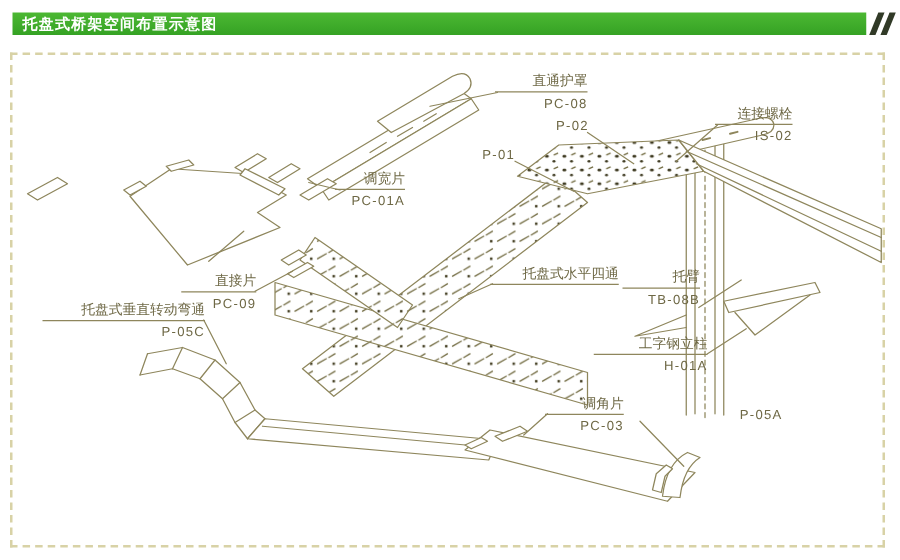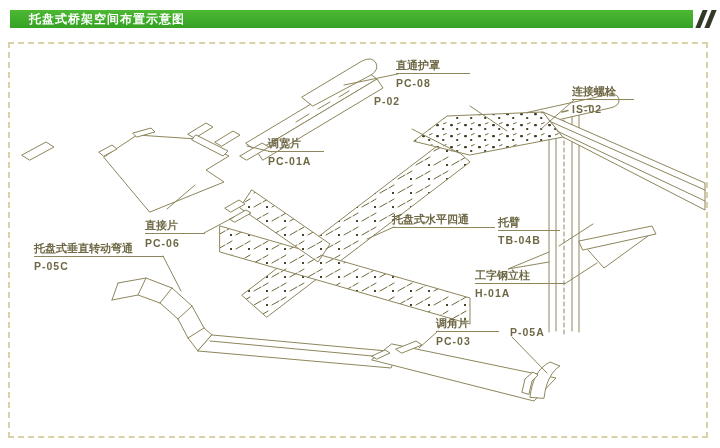--- a/index.html
+++ b/index.html
@@ -4,36 +4,36 @@
 <style>
   html,body { margin:0; padding:0; }
   body {
     width:720px; height:448px; position:relative; overflow:hidden;
     background:#ffffff; font-family:"Liberation Sans", sans-serif;
   }
   .titlebar {
     position:absolute; left:10px; top:10px; width:683px; height:18px;
     background:linear-gradient(#4cb833,#35a224);
     color:#ffffff; font-size:12px; font-weight:bold; line-height:18px;
-    padding-left:19px; box-sizing:border-box; letter-spacing:1px;
+    padding-left:8px; box-sizing:border-box; letter-spacing:1px;
   }
   .stripe {
     position:absolute; top:10px; height:18px; width:5px;
     background:#313a27; transform:skewX(-22deg);
   }
   .stripe.s1 { left:699px; }
   .stripe.s2 { left:708px; }
   .frame {
     position:absolute; left:8px; top:42px; width:700px; height:396px;
     border:2px dashed #d8d2a6; box-sizing:border-box; background:#ffffff;
   }
   svg.drawing { position:absolute; left:0; top:0; }
   .lbl {
-    position:absolute; color:#6e6845; font-size:11px; font-weight:bold;
-    text-align:left; line-height:13px; white-space:nowrap;
+    position:absolute; color:#6e6845; font-size:11px; font-weight:normal;
+    text-align:right; line-height:13px; white-space:nowrap;
   }
   .lbl-name { border-bottom:1.5px solid #8e865c; padding-bottom:1px; }
   .lbl-code { font-size:10.5px; letter-spacing:1px; padding-top:3px; }
 </style>
 </head>
 <body>
 
 <div class="titlebar">
   <span>托盘式桥架空间布置示意图</span>
 </div>
@@ -141,45 +141,46 @@
 </svg>
 
 <div class="lbl" style="left:396px;top:59px;width:74px">
   <div class="lbl-name">直通护罩</div>
   <div class="lbl-code">PC-08</div>
 </div>
 <div class="lbl" style="left:374px;top:92px;width:97px">
   <div class="lbl-code">P-02</div>
 </div>
 <div class="lbl" style="left:308px;top:115px;width:104px">
+  <div class="lbl-code">P-01</div>
 </div>
 <div class="lbl" style="left:572px;top:85px;width:62px">
   <div class="lbl-name">连接螺栓</div>
   <div class="lbl-code">IS-02</div>
 </div>
 <div class="lbl" style="left:268px;top:137px;width:56px">
   <div class="lbl-name">调宽片</div>
   <div class="lbl-code">PC-01A</div>
 </div>
 <div class="lbl" style="left:60px;top:195px;width:108px">
 </div>
 <div class="lbl" style="left:145px;top:219px;width:60px">
   <div class="lbl-name">直接片</div>
-  <div class="lbl-code">PC-06</div>
+  <div class="lbl-code">PC-09</div>
 </div>
 <div class="lbl" style="left:34px;top:242px;width:130px">
   <div class="lbl-name">托盘式垂直转动弯通</div>
   <div class="lbl-code">P-05C</div>
 </div>
 <div class="lbl" style="left:392px;top:213px;width:103px">
   <div class="lbl-name">托盘式水平四通</div>
 </div>
 <div class="lbl" style="left:498px;top:216px;width:62px">
   <div class="lbl-name">托臂</div>
-  <div class="lbl-code">TB-04B</div>
+  <div class="lbl-code">TB-08B</div>
 </div>
 <div class="lbl" style="left:475px;top:269px;width:91px">
   <div class="lbl-name">工字钢立柱</div>
   <div class="lbl-code">H-01A</div>
 </div>
 <div class="lbl" style="left:436px;top:317px;width:63px">
   <div class="lbl-name">调角片</div>
   <div class="lbl-code">PC-03</div>
 </div>
 <div class="lbl" style="left:510px;top:323px;width:116px">

